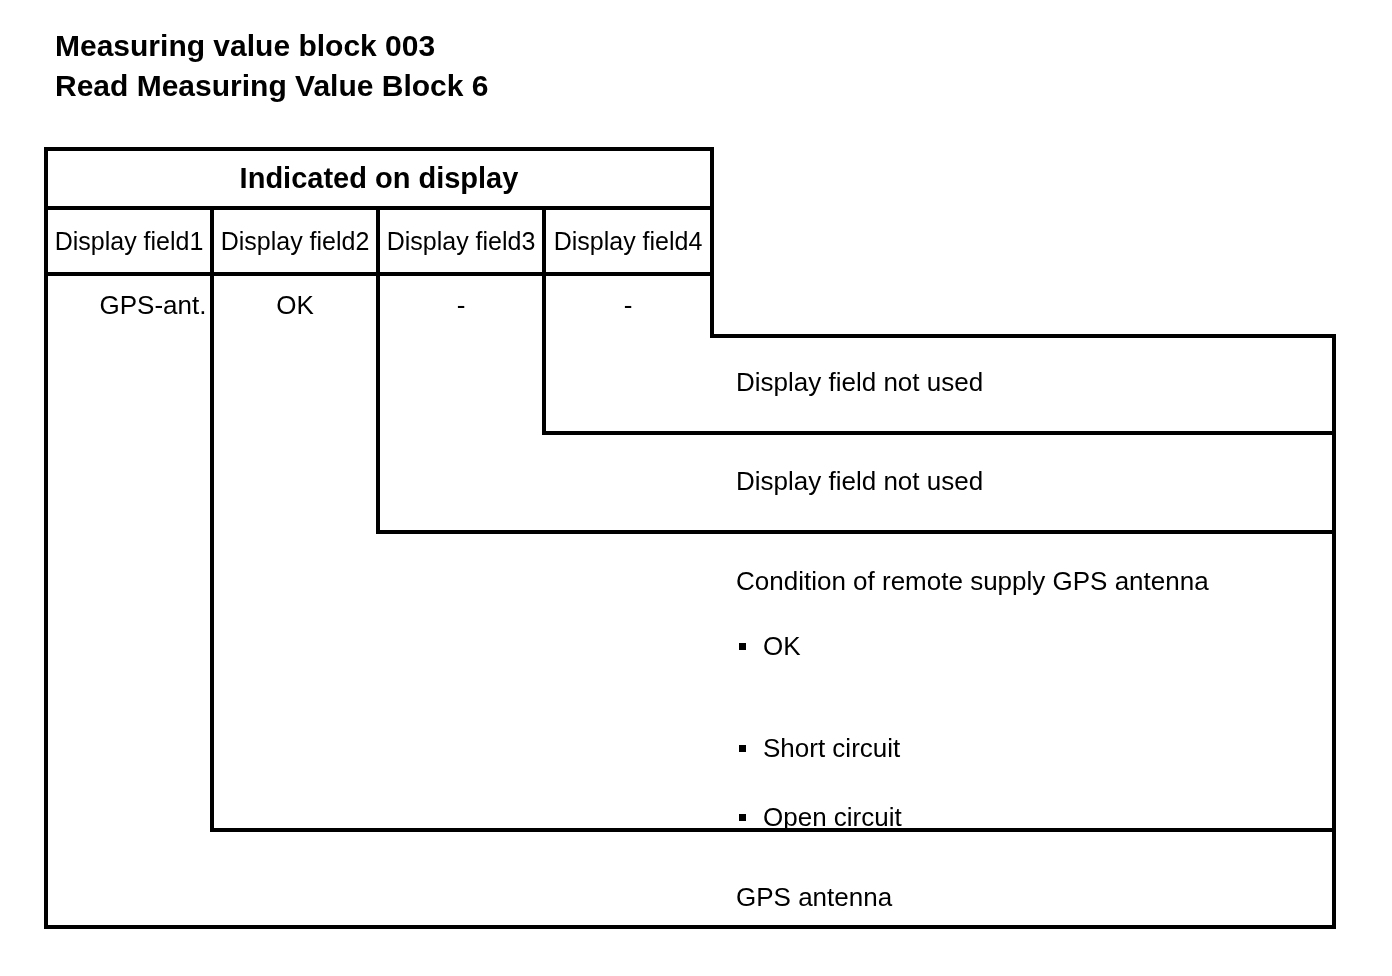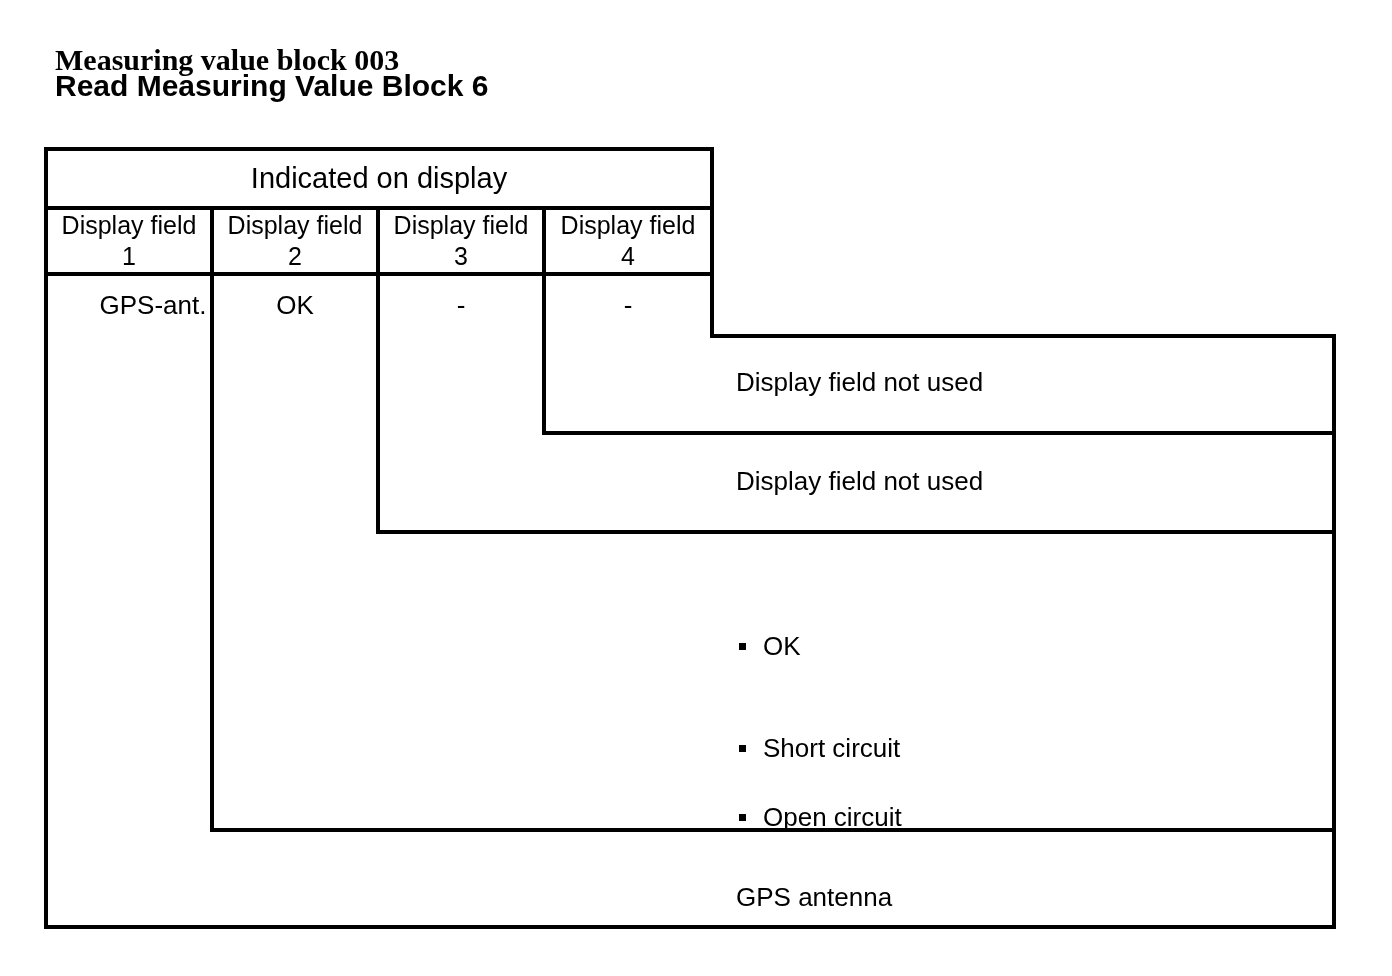--- a/index.html
+++ b/index.html
@@ -8,45 +8,45 @@
   #canvas {
     position:relative; width:1392px; height:976px;
     background:var(--background,#fff); overflow:hidden;
     font-family:"Liberation Sans", sans-serif; color:var(--text,#000);
   }
   .hline,.vline { position:absolute; background:var(--line,#000); }
   .title-line { position:absolute; left:55px; font-weight:bold; font-size:30px; line-height:40px; white-space:nowrap; }
   .merged-header {
     position:absolute; left:48px; top:151px; width:662px; height:55px;
     display:flex; align-items:center; justify-content:center;
-    font-weight:normal; font-size:29px; white-space:nowrap;
+    font-weight:bold; font-size:29px; white-space:nowrap;
   }
   .col-header {
     position:absolute; top:210px; height:62px;
-    display:flex; flex-direction:column; align-items:center; justify-content:center;
+    display:flex; flex-direction:row; align-items:center; justify-content:center;
     font-size:25px; line-height:31px; text-align:center; white-space:nowrap;
   }
   .cell-value {
     position:absolute; top:290px; height:30px;
     font-size:26px; line-height:30px; text-align:center; white-space:nowrap;
   }
   .callout-label { position:absolute; left:736px; font-size:26px; line-height:30px; white-space:nowrap; }
   .bullet-row {
     position:absolute; left:739px; height:30px;
     display:flex; align-items:center; gap:17px;
     font-size:26px; line-height:30px; white-space:nowrap;
   }
   .bullet-dot { width:7px; height:7px; background:var(--line,#000); flex:0 0 auto; }
 </style>
 </head>
 <body>
 
 <div id="canvas">
 
-  <div class="title-line" style="top:40px;font-family:Liberation Serif, serif;">Measuring value block 003</div>
+  <div class="title-line" style="top:26px;">Measuring value block 003</div>
   <div class="title-line" style="top:66px;">Read Measuring Value Block 6</div>
 
   <div class="hline" style="left:44px;  top:147px; width:670px;  height:4px;"></div>
   <div class="hline" style="left:44px;  top:206px; width:670px;  height:4px;"></div>
   <div class="hline" style="left:44px;  top:272px; width:670px;  height:4px;"></div>
   <div class="vline" style="left:44px;  top:147px; width:4px; height:782px;"></div>
   <div class="vline" style="left:210px; top:206px; width:4px; height:626px;"></div>
   <div class="vline" style="left:376px; top:206px; width:4px; height:328px;"></div>
   <div class="vline" style="left:542px; top:206px; width:4px; height:229px;"></div>
   <div class="vline" style="left:710px; top:147px; width:4px; height:191px;"></div>
@@ -77,20 +77,21 @@
     <span>4</span>
   </div>
 
   <div class="cell-value" style="left:48px;  width:162px;margin-left:24px;">GPS-ant.</div>
   <div class="cell-value" style="left:214px; width:162px;">OK</div>
   <div class="cell-value" style="left:380px; width:162px;">-</div>
   <div class="cell-value" style="left:546px; width:164px;">-</div>
 
   <div class="callout-label" style="top:367px;">Display field not used</div>
   <div class="callout-label" style="top:466px;">Display field not used</div>
+  <div class="callout-label" style="top:566px;">Condition of remote supply GPS antenna</div>
 
   <div class="bullet-row" style="top:631px;">
     <span class="bullet-dot"></span>
     <span>OK</span>
   </div>
   <div class="bullet-row" style="top:697px;margin-top:36px;">
     <span class="bullet-dot"></span>
     <span>Short circuit</span>
   </div>
   <div class="bullet-row" style="top:763px;margin-top:39px;">

